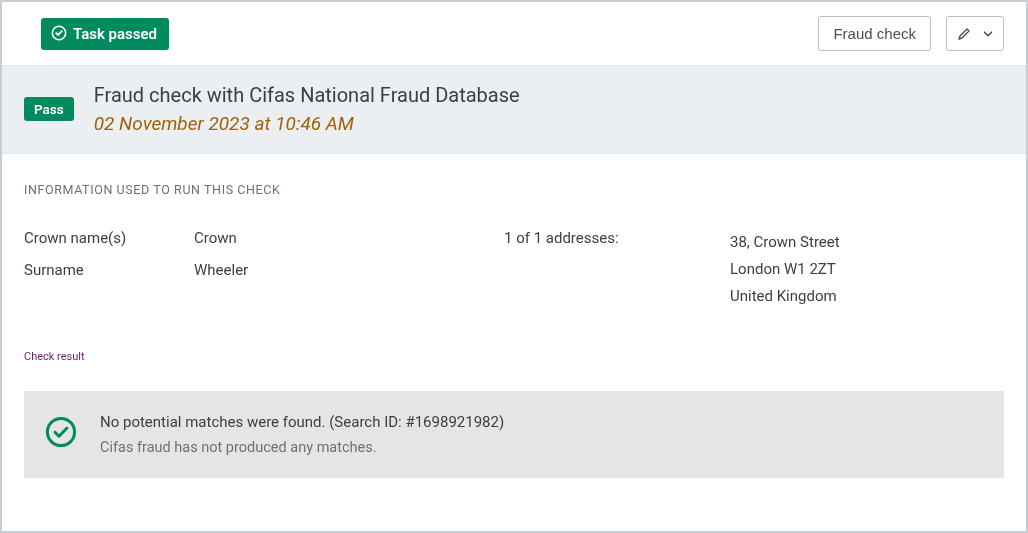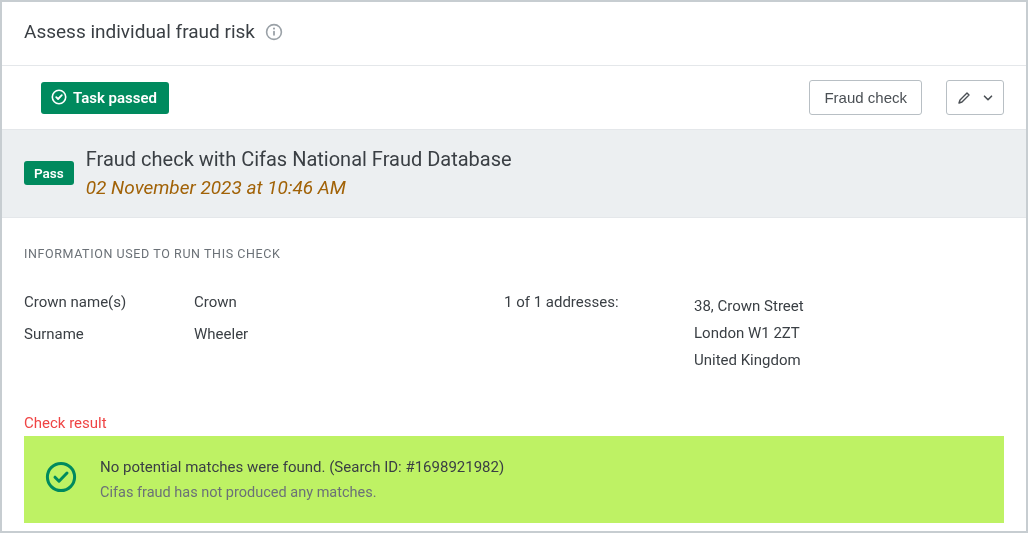--- a/index.html
+++ b/index.html
@@ -45,21 +45,21 @@
     color:#fff;
     border-radius:3px;
     padding:7px 12px 7px 10px;
     display:inline-flex;
     gap:6px;
     font-size:15px;
     font-weight:600;
     margin-left:17px;
   }
   .badge-pass svg { display:block; }
-  .toolbar-right { display:flex; gap:24px; }
+  .toolbar-right { display:flex; gap:15px; }
   .btn {
     border:1px solid #b8bfc4;
     background:#fff;
     color:#4a4f54;
     border-radius:3px;
     padding:8px 14px;
     font-size:15px;
     cursor:pointer;
     display:inline-flex;
     align-items:center;
@@ -67,21 +67,21 @@
   }
   .btn-icon {
     padding:8px 10px;
   }
   .summary-row {
     background:#eceff1;
     border-bottom:1px solid #e4e7ea;
     padding:14px 22px;
     display:flex;
     align-items:center;
-    gap:12px;
+    gap:20px;
   }
   .pill-pass {
     background:#008a5e;
     color:#fff;
     border-radius:3px;
     padding:4px 10px;
     font-size:13.5px;
     font-weight:600;
   }
   .summary-text { line-height:1.5; }
@@ -111,50 +111,40 @@
   .info-col-left .k { color:#3a3f44; }
   .info-col-left .v { color:#3a3f44; }
   .info-col-right {
     display:grid;
     grid-template-columns: 180px 1fr;
     align-content:start;
     font-size:15px;
     color:#3a3f44;
     gap:10px;
   }
-  .addr-lines { line-height:1.8; }
+  .addr-lines { line-height:1.8;margin-left:36px; }
   .result-section { padding: 30px 22px 22px 22px; }
-  .result-title { font-size:15px; color:#ef4444; margin-bottom:4px; }
+  .result-title { font-size:11px; color:#701a75; margin-bottom:28px; }
   .result-box {
-    background:#bef264;
+    background:#e5e5e5;
     padding:18px 20px;
     display:flex;
     align-items:center;
     gap:22px;
   }
   .result-msg { line-height:1.75; }
   .result-msg .line1 { color:#3a3f44; font-size:15px; }
   .result-msg .line2 { color:#6b7177; font-size:14.5px; }
   .chev { margin-left:4px; }
 </style>
 </head>
 <body>
 
 <div class="panel">
 
-  <div class="header">
-    <span class="header-title">Assess individual fraud risk</span>
-    <span class="info-circle">
-      <svg width="18" height="18" viewBox="0 0 18 18" fill="none">
-        <circle cx="9" cy="9" r="7.4" stroke="#9aa1a7" stroke-width="1.6"></circle>
-        <circle cx="9" cy="5.6" r="1.05" fill="#9aa1a7"></circle>
-        <rect x="8.1" y="7.7" width="1.8" height="5" rx="0.9" fill="#9aa1a7"></rect>
-      </svg>
-    </span>
-  </div>
 
   <div class="toolbar">
     <div class="badge-pass">
       <svg width="16" height="16" viewBox="0 0 16 16">
         <circle cx="8" cy="8" r="6.7" stroke="#fff" stroke-width="1.6" fill="none"></circle>
         <path d="M5.2 8.1l1.9 1.9 3.7-3.8" stroke="#fff" stroke-width="1.8" fill="none" stroke-linecap="round" stroke-linejoin="round"></path>
       </svg>
       <span>Task passed</span>
     </div>
     <div class="toolbar-right">

